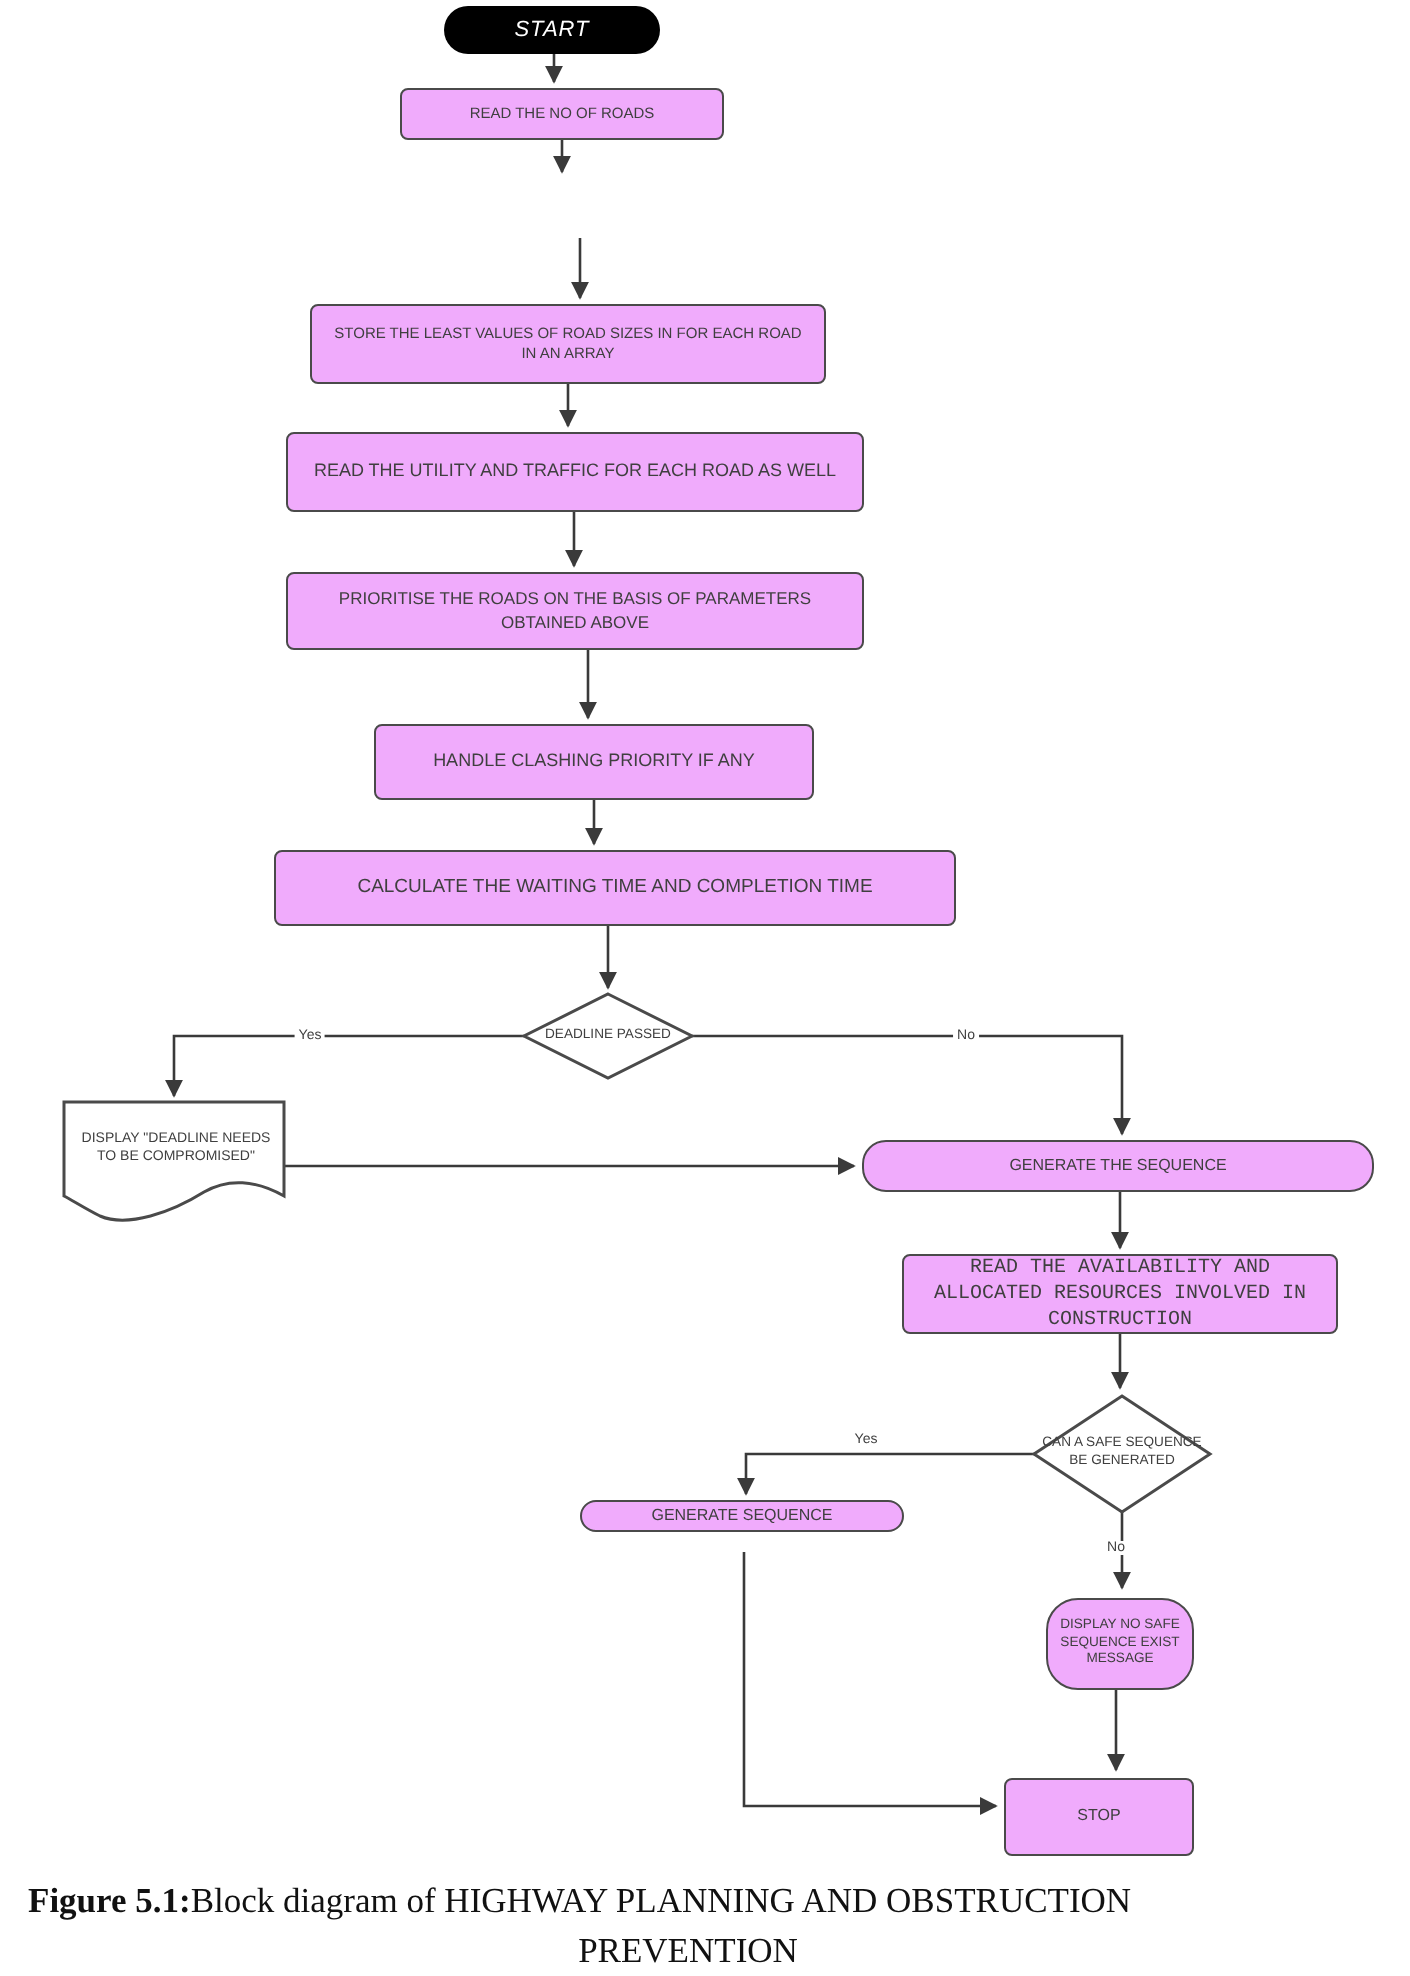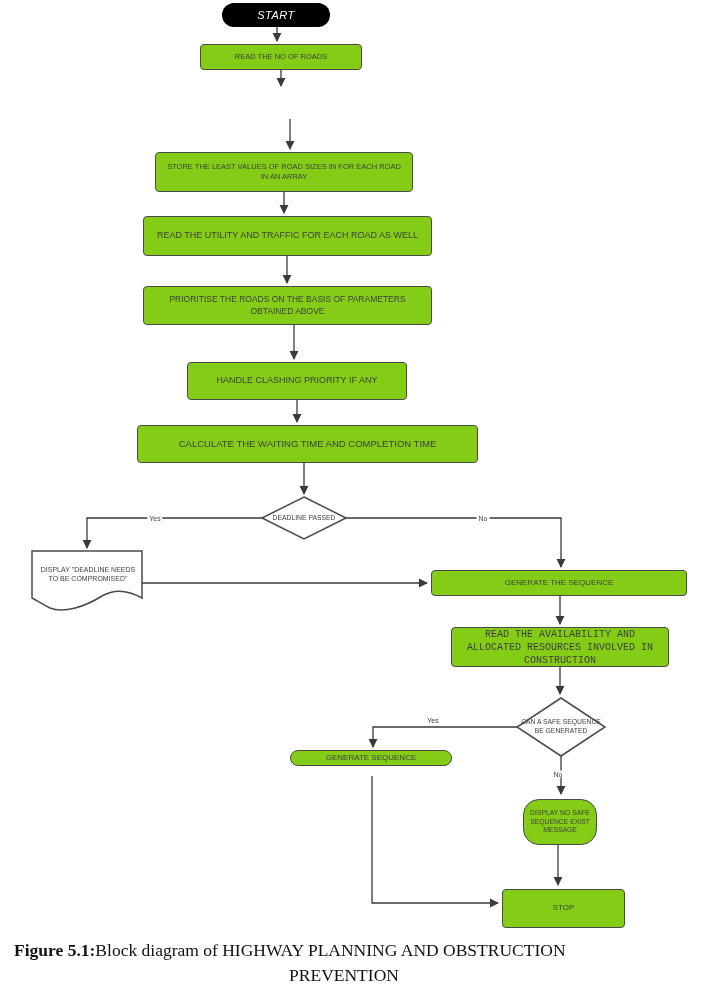--- a/index.html
+++ b/index.html
@@ -1,36 +1,36 @@
 <!DOCTYPE html>
 <html><head>
 <meta charset="utf-8">
 <style>
   html,body{margin:0;padding:0;background:#ffffff;}
   .canvas{position:relative;width:705px;height:988px;background:#ffffff;overflow:hidden;
           font-family:"Liberation Sans",sans-serif;}
   .wires{position:absolute;left:0;top:0;width:705px;height:988px;z-index:1;}
   .node{position:absolute;z-index:2;box-sizing:border-box;display:flex;align-items:center;
-        justify-content:center;text-align:center;background:#84cc16;border:1.4px solid #4a4a4a;
+        justify-content:center;text-align:center;background:#f0abfc;border:1.4px solid #4a4a4a;
         border-radius:4px;color:#3f3f3f;line-height:1.3;padding:2px 8px;}
   .plain{border:none;background:transparent;padding:0;}
   
   #n-start{left:222px;top:3px;width:108px;height:24px;background:#000000;border:none;
            border-radius:13px;color:#ffffff;font-style:italic;font-size:11px;letter-spacing:.5px;}
   
   #n-read-roads{left:200px;top:44px;width:162px;height:26px;font-size:7.5px;}
   #n-get-inputs{left:181px;top:89px;width:219px;height:30px;font-size:8px;}
   #n-store-least{left:155px;top:152px;width:258px;height:40px;font-size:7.5px;}
   #n-read-utility{left:143px;top:216px;width:289px;height:40px;font-size:9px;}
   #n-prioritise{left:143px;top:286px;width:289px;height:39px;font-size:8.5px;}
   #n-handle-clash{left:187px;top:362px;width:220px;height:38px;font-size:9px;}
   #n-calculate{left:137px;top:425px;width:341px;height:38px;font-size:9.5px;}
-  #n-generate-the-sequence{left:431px;top:570px;width:256px;height:26px;font-size:8px;}
+  #n-generate-the-sequence{left:431px;top:570px;width:256px;height:26px;font-size:8px;border-radius:12px;}
   #n-read-availability{left:451px;top:627px;width:218px;height:40px;font-size:10px;font-family:Liberation Mono, monospace;}
-  #n-stop{left:502px;top:889px;width:123px;height:39px;font-size:8px;}
+  #n-stop{left:502px;top:889px;width:95px;height:39px;font-size:8px;}
   
   #n-generate-sequence{left:290px;top:750px;width:162px;height:16px;border-radius:13px;font-size:8px;}
   #n-display-no-safe{left:523px;top:799px;width:74px;height:46px;border-radius:16px;
                      font-size:6.8px;padding:2px 3px;}
   
   #n-deadline-label{left:261px;top:509px;width:86px;height:18px;font-size:6.8px;}
   #n-can-safe-label{left:519px;top:711px;width:84px;height:32px;font-size:6.8px;}
   #n-display-deadline-label{left:38px;top:560px;width:100px;height:28px;font-size:7px;}
   
   .edge-label{position:absolute;z-index:3;font-size:7px;color:#3f3f3f;background:#ffffff;

